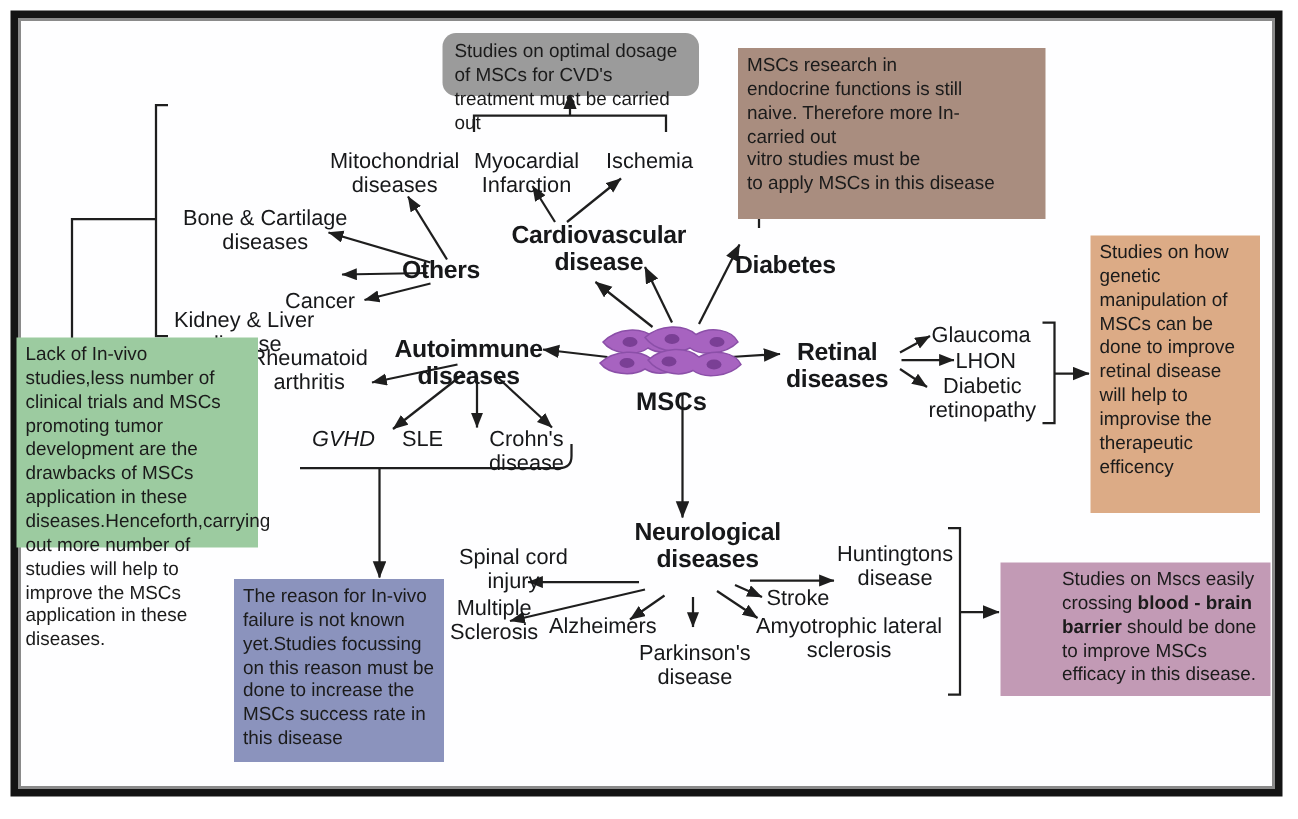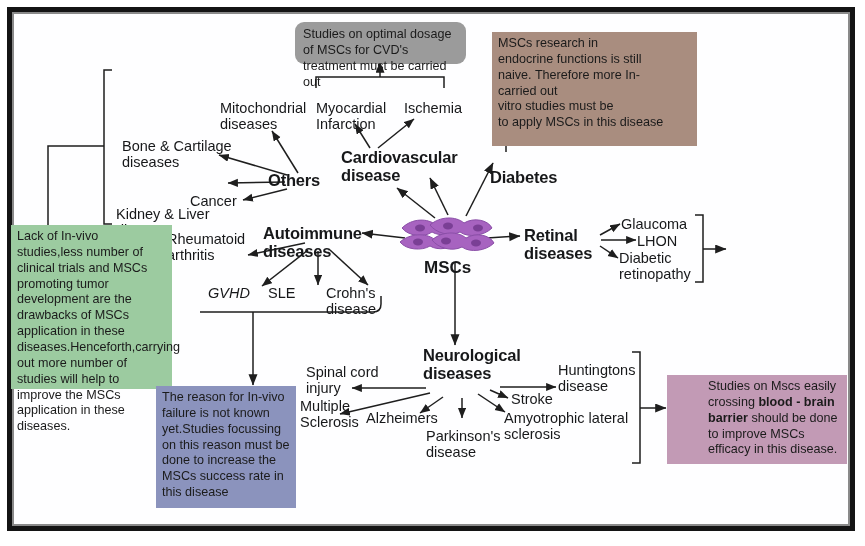--- a/index.html
+++ b/index.html
@@ -8,21 +8,21 @@
 
   
   #frame{position:absolute;left:7px;top:7px;width:848px;height:524px;
          border:5px solid #141414;box-sizing:border-box;background:#fefeff;}
   #frame-inner{position:absolute;left:12px;top:12px;width:838px;height:514px;
          border:2px solid #2a2a2a;box-sizing:border-box;pointer-events:none;opacity:.55;}
 
   .canvas{position:absolute;left:0;top:0;width:865px;height:546px;}
   svg.lines{position:absolute;left:0;top:0;width:865px;height:546px;overflow:visible;}
 
-  .node{position:absolute;color:#17181a;line-height:1.12;}
+  .node{position:absolute;color:#17181a;line-height:1.12;text-align:center;}
   .hub{font-weight:bold;font-size:16.5px;letter-spacing:-0.2px;}
   .leaf{font-size:14.5px;}
   .msclabel{font-weight:bold;font-size:17px;}
 
   .tbox{position:absolute;box-sizing:border-box;color:#1b1b1b;
         font-size:12.6px;line-height:1.26;padding:4px 5px 4px 6px;}
 
   .box-green{background:#9ccba0;}
   .box-gray{background:#9b9b9b;border-radius:9px;padding:5px 8px;}
   .box-brown{background:#a98d7f;}
@@ -224,21 +224,22 @@
 
     <div class="tbox box-brown" style="left:492px;top:32px;width:205px;height:114px;">
       <div>MSCs research in</div>
       <div>endocrine functions is still</div>
       <div>naive. Therefore more In-</div>
       <div>carried out</div>
       <div>vitro studies must be</div>
       <div>to apply MSCs in this disease</div>
     </div>
 
-    <div class="tbox box-green" style="left:11px;top:225px;width:161px;height:164px;">Lack of In-vivo studies,less number of clinical trials and MSCs promoting tumor development are the drawbacks of  MSCs application in these diseases.Henceforth,carrying out more number of studies will help to improve the MSCs application in these diseases.</div>
-
+    <div class="tbox box-green" style="left:11px;top:225px;width:161px;height:140px;">Lack of In-vivo studies,less number of clinical trials and MSCs promoting tumor development are the drawbacks of  MSCs application in these diseases.Henceforth,carrying out more number of studies will help to improve the MSCs application in these diseases.</div>
+
+    <div class="tbox box-orange" style="left:727px;top:157px;width:113px;height:185px;">Studies on how genetic manipulation of MSCs can be done to improve retinal disease will help to improvise the therapeutic efficency</div>
 
     <div class="tbox box-blue" style="left:156px;top:386px;width:140px;height:122px;">The reason for In-vivo failure is not known yet.Studies focussing on this reason must be done to increase the MSCs success rate in this disease</div>
 
     <div class="tbox box-purple" style="left:667px;top:375px;width:180px;height:89px;"><span>Studies on Mscs easily crossing </span><b>blood - brain barrier</b><span> should be done to improve MSCs efficacy in this disease.</span></div>
 
   </div>
 </div>
 
 </body></html>

